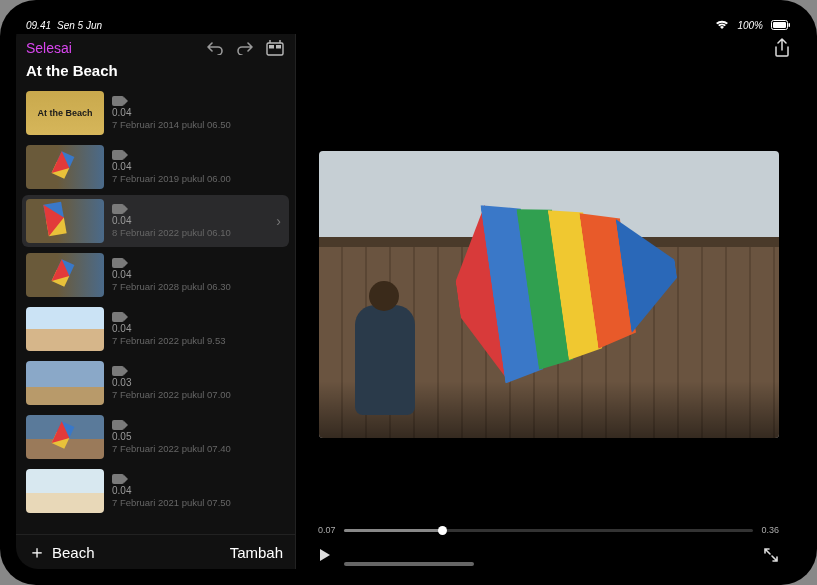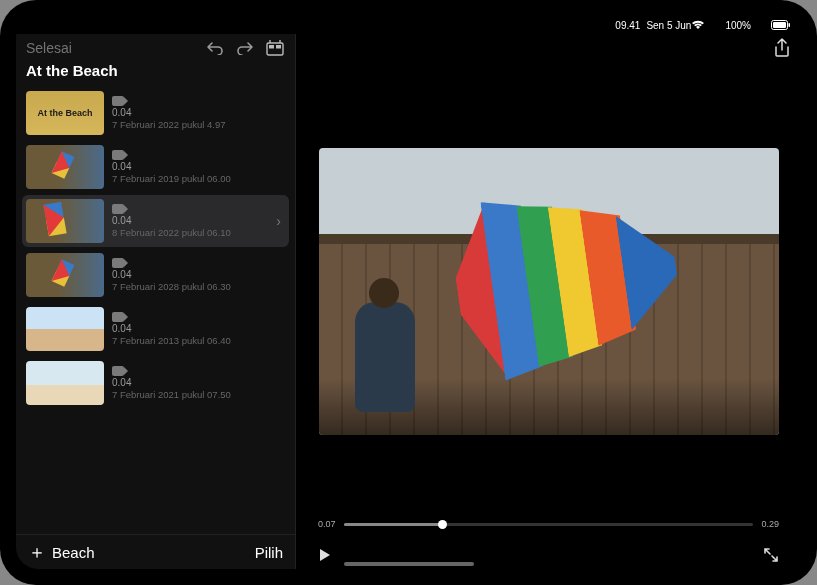--- a/index.html
+++ b/index.html
@@ -17,49 +17,50 @@
     background: #000;
     border-radius: 22px;
     overflow: hidden;
     display: flex;
     flex-direction: column;
     position: relative;
   }
   .status-bar {
     height: 18px;
     display: flex;
-    justify-content: flex-end;
+    justify-content: space-between;
     align-items: center;
     padding: 0 10px;
     font-size: 10px;
     color: #fff;
+    font-style: italic;
   }
   .status-left { display: flex; gap: 6px; }
-  .status-right { display: flex; gap: 20px; align-items: center; }
+  .status-right { display: flex; gap: 8px; align-items: center; }
   .content {
     flex: 1;
     display: flex;
     min-height: 0;
   }
   
   .sidebar {
     width: 280px;
     background: #111;
     display: flex;
     flex-direction: column;
     color: #fff;
     border-right: 1px solid #222;
   }
   .sidebar-top {
     padding: 4px 10px 2px 10px;
     display: flex;
     justify-content: space-between;
     align-items: center;
   }
-  .done-btn { font-size: 14px; color: #737373; }
+  .done-btn { font-size: 14px; color: #d946ef; }
   .top-icons { display: flex; gap: 10px; }
   .icon-btn { width: 20px; height: 20px; display: flex; align-items: center; justify-content: center; color: #bbb; }
   .project-title {
     padding: 2px 10px 8px 10px;
     font-size: 15px;
     font-weight: 600;
   }
   .clip-list {
     flex: 1;
     overflow: hidden;
@@ -170,21 +171,21 @@
   }
   .seg { position:absolute; top:0; bottom:0; }
   .s1 { left:0; width:18%; background:#d83a3a; clip-path: polygon(0 40%, 100% 0, 100% 100%, 0 60%); }
   .s2 { left:16%; width:18%; background:#3a78c8; clip-path: polygon(0 0, 100% 5%, 100% 95%, 0 100%); }
   .s3 { left:32%; width:16%; background:#30a050; clip-path: polygon(0 5%, 100% 8%, 100% 92%, 0 95%); }
   .s4 { left:46%; width:16%; background:#f0c830; clip-path: polygon(0 8%, 100% 12%, 100% 88%, 0 92%); }
   .s5 { left:60%; width:18%; background:#e85a2a; clip-path: polygon(0 12%, 100% 18%, 100% 82%, 0 88%); }
   .s6 { left:76%; width:24%; background:#2a68b8; clip-path: polygon(0 18%, 100% 45%, 100% 55%, 0 82%); }
   .controls {
     padding: 4px 22px 6px 22px;
-    display:flex; flex-direction:column; gap:16px;text-decoration:underline;
+    display:flex; flex-direction:column; gap:10px;text-decoration:underline;
   }
   .timebar {
     display:flex; align-items:center; gap:8px;
     font-size:9px; color:#aaa;
   }
   .track {
     flex:1; height:3px; background:#333; border-radius:2px; position:relative;
   }
   .track-fill { position:absolute; left:0; top:0; bottom:0; width:24%; background:#888; border-radius:2px; }
   .track-knob { position:absolute; left:24%; top:-3px; width:9px; height:9px; background:#fff; border-radius:50%; margin-left:-4px; }
@@ -257,21 +258,21 @@
 
         <div class="clip-list">
 
           <div class="clip-row">
             <div class="thumb title-card">At the Beach</div>
             <div class="clip-meta">
               <div class="clip-meta-top">
                   <span class="video-icon"></span>
                 </div>
               <div class="dur">0.04</div>
-              <div class="date">7 Februari 2022 pukul 4.97</div>
+              <div class="date">7 Februari 2014 pukul 06.50</div>
             </div>
           </div>
 
           <div class="clip-row">
             <div class="thumb kite"></div>
             <div class="clip-meta">
               <div class="clip-meta-top">
                   <span class="video-icon"></span>
                 </div>
               <div class="dur">0.04</div>
@@ -302,45 +303,65 @@
             </div>
           </div>
 
           <div class="clip-row">
             <div class="thumb beach1"></div>
             <div class="clip-meta">
               <div class="clip-meta-top">
                   <span class="video-icon"></span>
                 </div>
               <div class="dur">0.04</div>
-              <div class="date">7 Februari 2013 pukul 06.40</div>
-            </div>
-          </div>
-
-
+              <div class="date">7 Februari 2022 pukul 9.53</div>
+            </div>
+          </div>
+
+          <div class="clip-row">
+            <div class="thumb beach2"></div>
+            <div class="clip-meta">
+              <div class="clip-meta-top">
+                  <span class="video-icon"></span>
+                </div>
+              <div class="dur">0.03</div>
+              <div class="date">7 Februari 2022 pukul 07.00</div>
+            </div>
+          </div>
+
+          <div class="clip-row">
+            <div class="thumb beach3 kite"></div>
+            <div class="clip-meta">
+              <div class="clip-meta-top">
+                  <span class="video-icon"></span>
+                </div>
+              <div class="dur">0.05</div>
+              <div class="date">7 Februari 2022 pukul 07.40</div>
+            </div>
+          </div>
 
           <div class="clip-row">
             <div class="thumb beach4"></div>
             <div class="clip-meta">
               <div class="clip-meta-top">
                   <span class="video-icon"></span>
                 </div>
               <div class="dur">0.04</div>
               <div class="date">7 Februari 2021 pukul 07.50</div>
             </div>
           </div>
 
         </div>
 
         <div class="sidebar-bottom">
           <div class="add-btn">
             <span class="plus">＋</span>
             <span>Beach</span>
           </div>
-          <div>Pilih</div>
+          <div>Tambah</div>
         </div>
       </div>
 
       <div class="viewer">
         <div class="viewer-top">
           <div class="share-icon">
             <svg width="18" height="20" viewBox="0 0 18 20">
                 <path d="M9 1 L9 12 M5 5 L9 1 L13 5 M3 9 V17 A1 1 0 0 0 4 18 H14 A1 1 0 0 0 15 17 V9" fill="none" stroke="#ddd" stroke-width="1.5" stroke-linecap="round" stroke-linejoin="round"></path>
               </svg>
           </div>
@@ -363,21 +384,21 @@
           </div>
         </div>
 
         <div class="controls">
           <div class="timebar">
             <span>0.07</span>
             <div class="track">
               <div class="track-fill"></div>
               <div class="track-knob"></div>
             </div>
-            <span>0.29</span>
+            <span>0.36</span>
           </div>
           <div class="ctrl-row">
             <div class="play-icon">
               <svg width="14" height="14" viewBox="0 0 14 14">
                   <path d="M2 1 L12 7 L2 13 Z" fill="#ddd"></path>
                 </svg>
             </div>
             <div class="full-icon">
               <svg width="16" height="16" viewBox="0 0 16 16">
                   <path d="M2 6 L2 2 L6 2 M2 2 L7 7 M14 10 L14 14 L10 14 M14 14 L9 9" fill="none" stroke="#ddd" stroke-width="1.6" stroke-linecap="round"></path>

